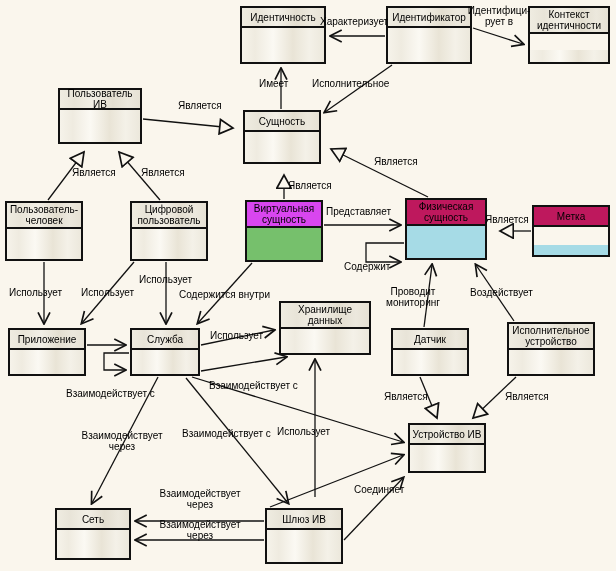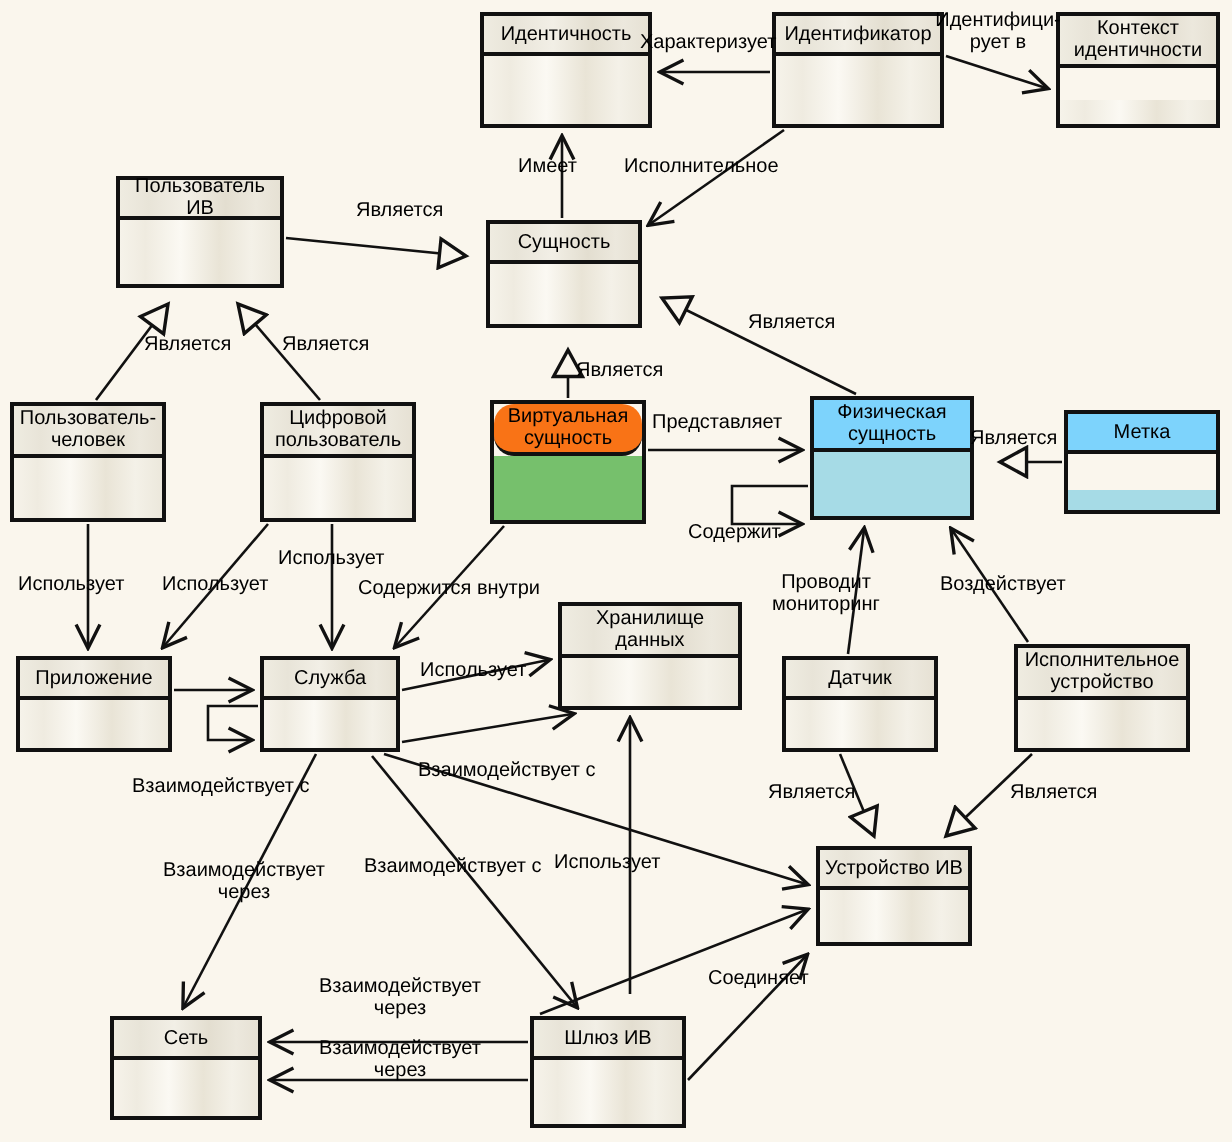--- a/index.html
+++ b/index.html
@@ -52,24 +52,24 @@
     background: linear-gradient(to right,
       #efece1 0%, #e8e4d8 18%, #f2efe6 42%,
       #e3ded0 66%, #ece8dd 85%, #e6e1d4 100%);
   }
   .beige .body {
     background: linear-gradient(to right,
       #f6f3ea 0%, #efebe0 16%, #fbf9f3 38%,
       #e9e4d6 62%, #f4f1e8 82%, #ece8dc 100%);
   }
   
-  .green .hdr { background: #f97316; border-radius: 10px; }
+  .green .hdr { background: #d946ef; }
   .green .body { background: #76c06c; }
   
-  .blue .hdr { background: #7dd3fc; }
+  .blue .hdr { background: #be185d; }
   .blue .body { background: #a6dbe6; }
 
   .edge-label {
     position: absolute;
     font-size: 10px;
     line-height: 11px;
     color: #000000;
     text-align: center;
     white-space: pre-line;
     z-index: 4;

